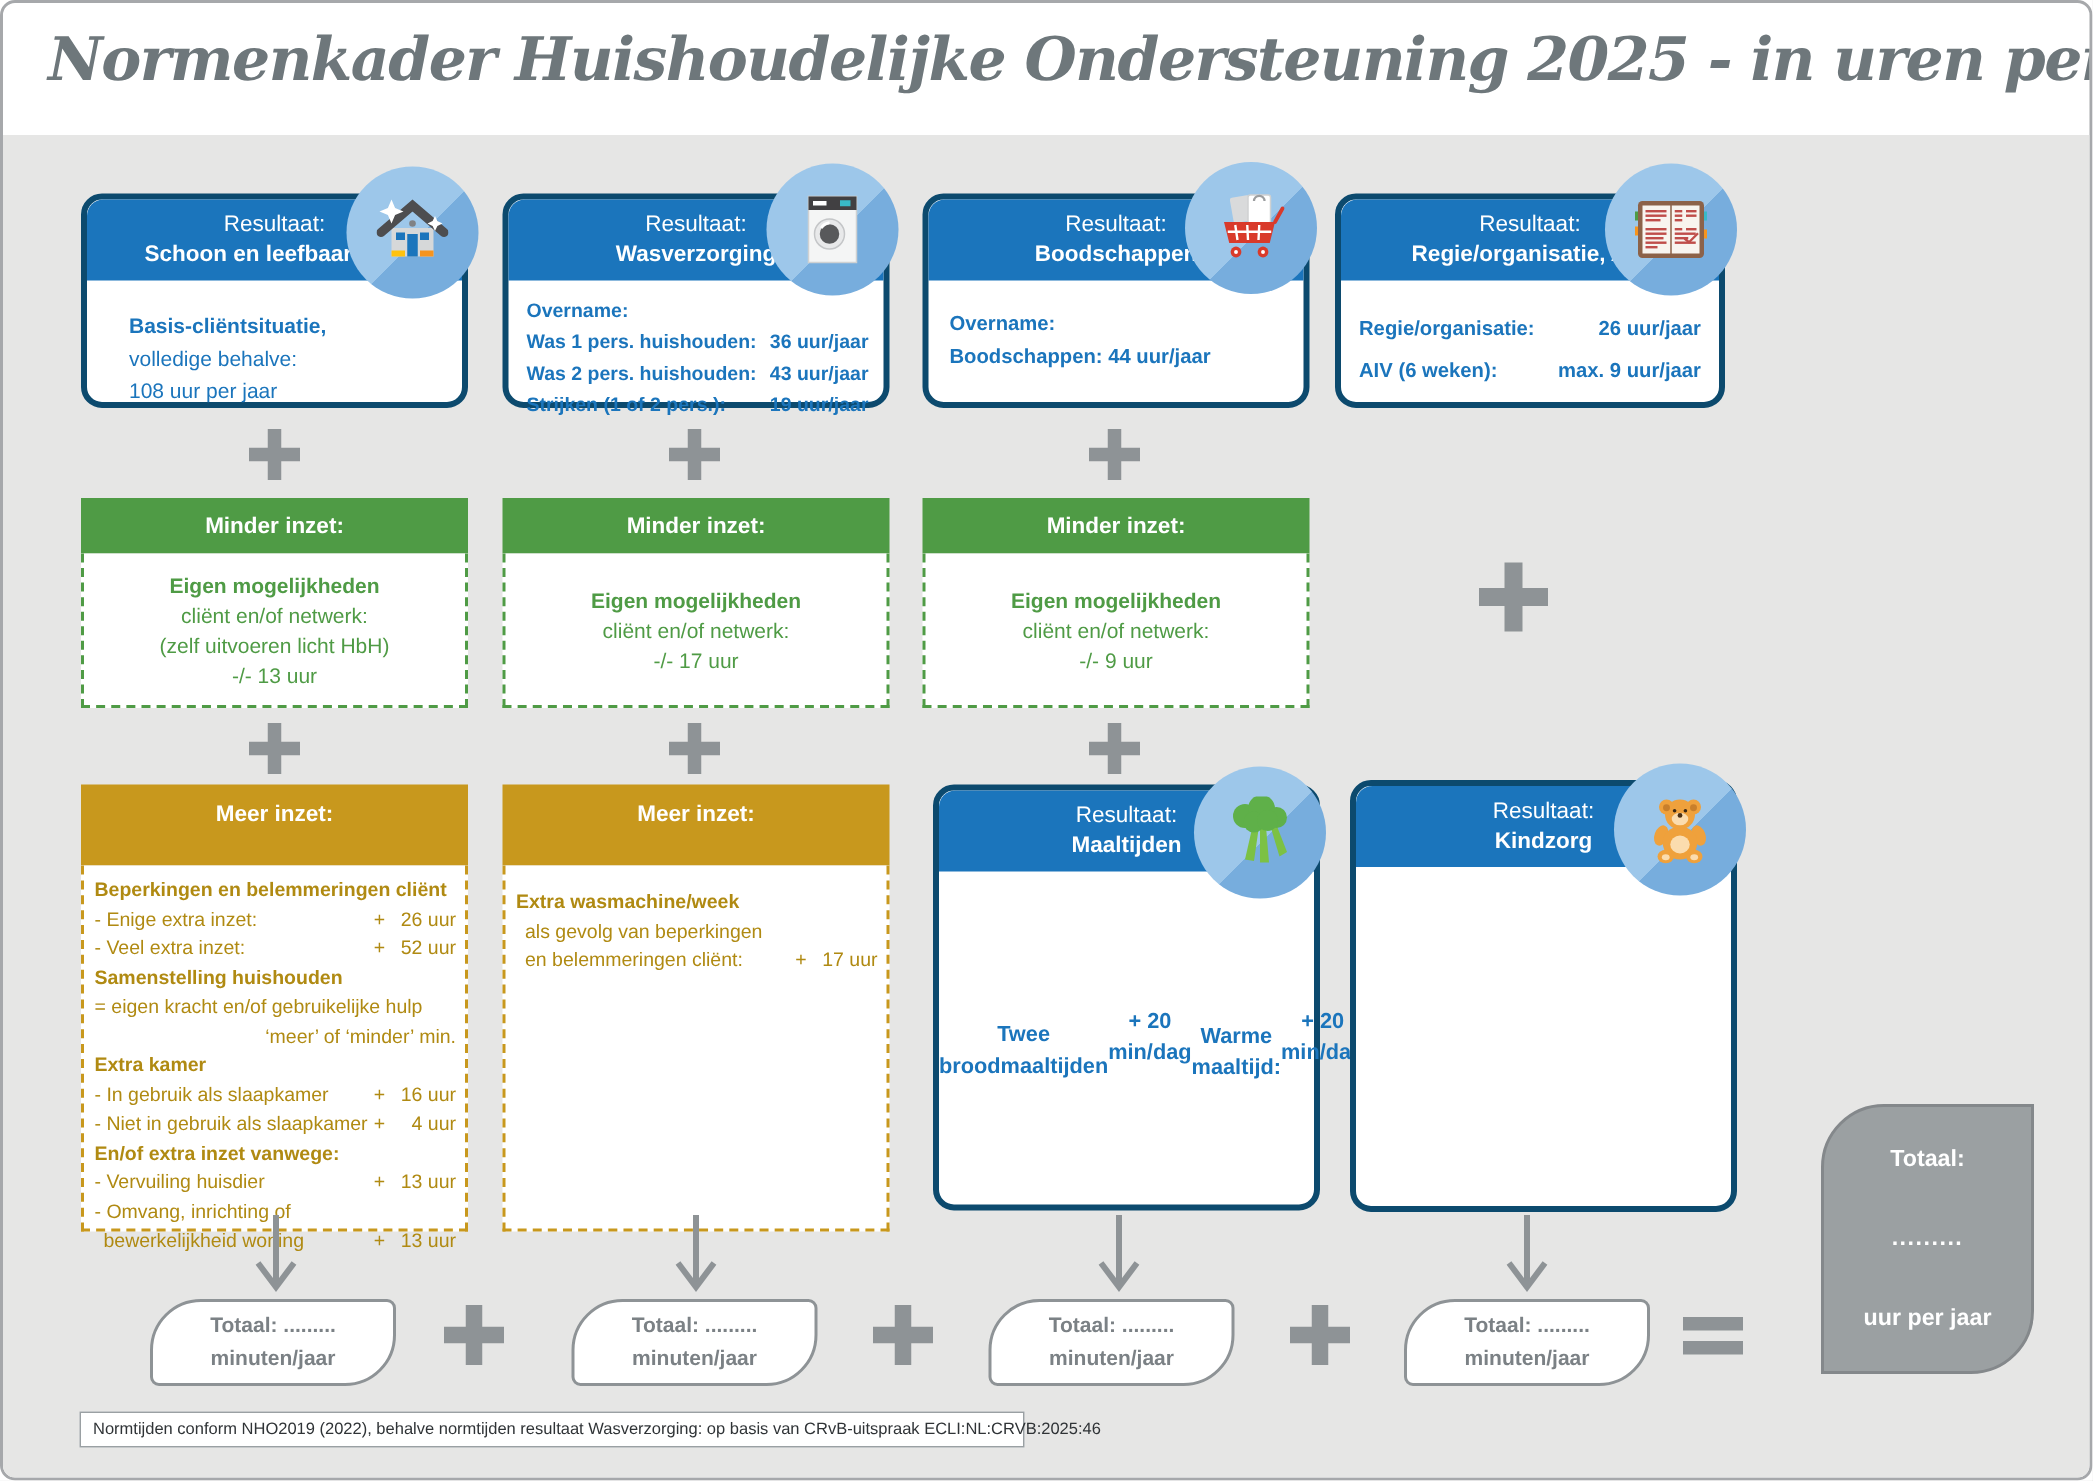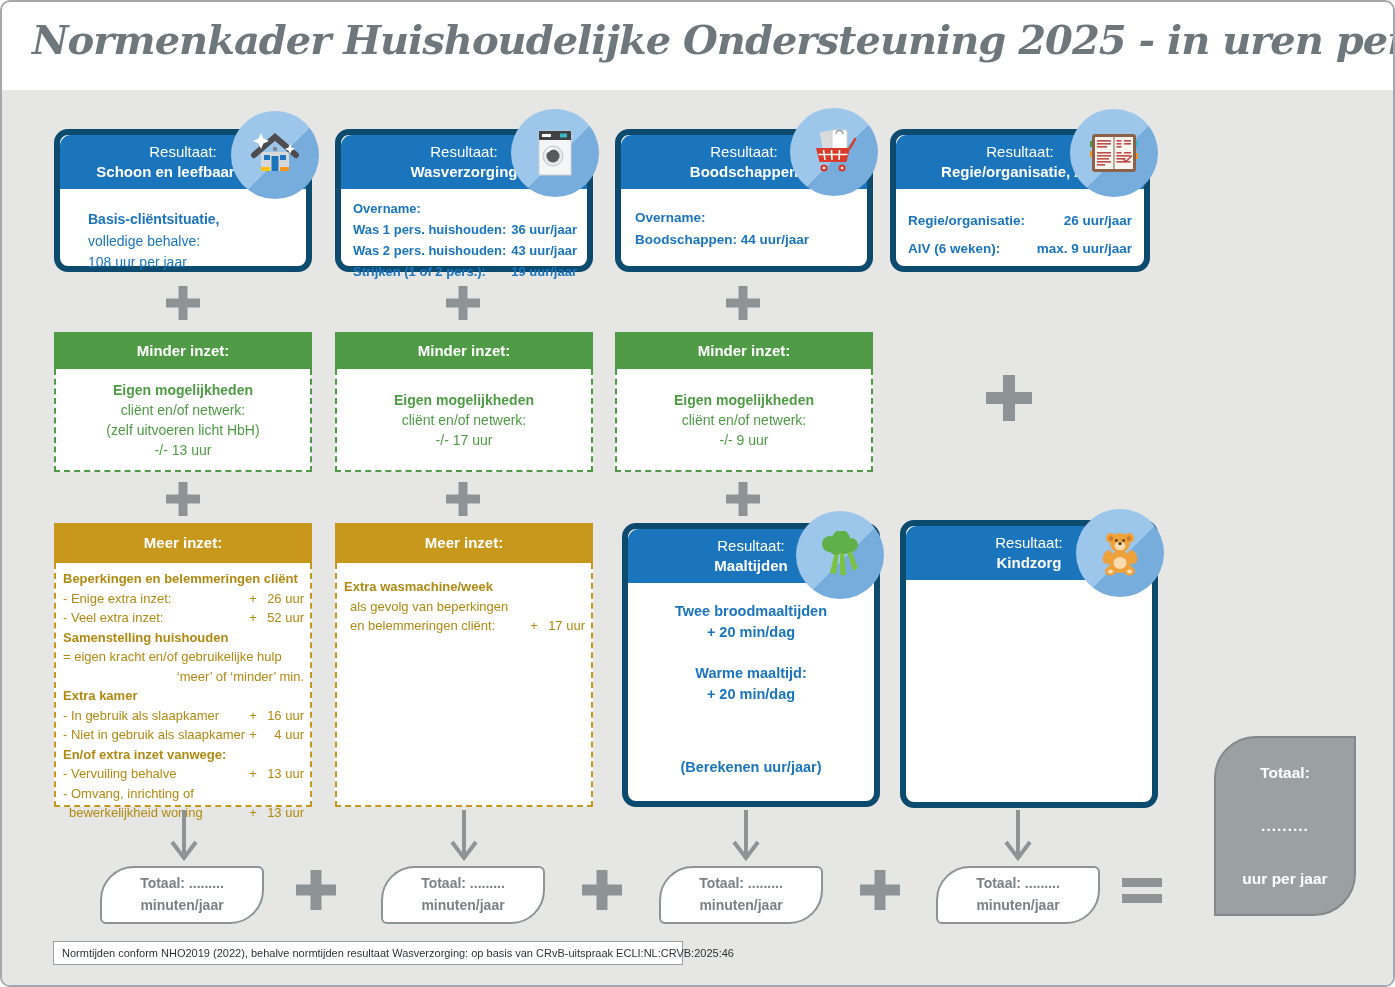--- a/index.html
+++ b/index.html
@@ -3,21 +3,21 @@
 <meta charset="utf-8">
 <style>
   html,body{margin:0;padding:0;background:#fff;}
   .page{position:relative;width:1395px;height:987px;background:#fff;border:2px solid #a6a8ab;
         border-radius:10px;overflow:hidden;box-sizing:border-box;
         font-family:"Liberation Sans",sans-serif;}
   .panel{position:absolute;left:0;right:0;top:88px;bottom:0;background:#e6e6e5;}
   .title{position:absolute;left:30px;top:14px;font-family:"DejaVu Serif",serif;
          font-style:italic;font-weight:bold;font-size:40px;color:#6e777b;letter-spacing:-1px;white-space:nowrap;}
   
-  .rbox{position:absolute;background:#fff;border:6px solid #0c4a6e;border-radius:14px;box-sizing:border-box;}
+  .rbox{position:absolute;background:#fff;border:4px solid #0c4a6e;border-radius:14px;box-sizing:border-box;}
   .rhdr{background:#1b75bc;color:#fff;text-align:center;border-radius:11px 11px 0 0;
         padding:7px 4px 8px;font-size:15px;line-height:1.3;}
   .rhdr .l2{font-weight:bold;}
   .rbody{color:#1b75bc;font-size:14px;}
   .b1body{padding:20px 10px 0 28px;line-height:21.5px;}
   .b1body .bold{font-weight:bold;}
   .rowsbody{padding:9px 10px 0 12px;line-height:21px;font-weight:bold;font-size:13px;}
   .vrow{display:flex;justify-content:space-between;white-space:nowrap;}
   .b3body{padding:18px 14px 0;line-height:22px;font-weight:bold;font-size:13.5px;}
   .b4body{padding:24px 12px 0;font-weight:bold;font-size:13.5px;}
@@ -30,32 +30,32 @@
   .gbox{position:absolute;box-sizing:border-box;}
   .ghdr{background:#4f9b45;color:#fff;font-weight:bold;text-align:center;font-size:15px;
         height:37px;line-height:37px;}
   .gbody{border:2px dashed #4f9b45;border-top:none;background:#fff;height:103px;box-sizing:border-box;
          display:flex;flex-direction:column;align-items:center;justify-content:center;
          color:#4f9b45;font-size:14px;line-height:20px;text-align:center;}
   .gbody .bold{font-weight:bold;}
   
   .ybox{position:absolute;box-sizing:border-box;}
   .yhdr{background:#c8981d;color:#fff;font-weight:bold;text-align:center;font-size:15px;
-        height:40px;line-height:40px;}
+        height:54px;line-height:40px;}
   .ybody{border:2px dashed #c8981d;border-top:none;background:#fff;height:244px;box-sizing:border-box;
          color:#b08a12;font-size:13px;line-height:19.5px;padding:6px 6px 0 7px;}
   .yh{font-weight:bold;}
   .grow{display:flex;white-space:nowrap;justify-content:flex-end;}
   .gl{flex:1;}
   .gp{width:14px;text-align:center;}
   .gv{width:44px;text-align:right;}
   .yright{text-align:right;}
   .indent{padding-left:6px;}
   
-  .mbody{display:flex;flex-direction:column;align-items:center;color:#1b75bc;
+  .mbody{display:flex;align-items:center;color:#1b75bc;
          font-weight:bold;font-size:14.5px;line-height:21px;text-align:center;height:221px;}
   
   .plus{position:absolute;}
   .plus::before{content:"";position:absolute;left:0;top:50%;width:100%;height:var(--b);
                 transform:translateY(-50%);background:#8e9396;}
   .plus::after{content:"";position:absolute;top:0;left:50%;height:100%;width:var(--b);
                transform:translateX(-50%);background:#8e9396;}
   .equals{position:absolute;width:40px;height:25px;}
   .equals::before{content:"";position:absolute;left:0;top:0;width:100%;height:9px;background:#8e9396;}
   .equals::after{content:"";position:absolute;left:0;bottom:0;width:100%;height:9px;background:#8e9396;}
@@ -272,21 +272,21 @@
         <span class="gp">+</span>
         <span class="gv">16 uur</span>
       </div>
       <div class="grow">
         <span class="gl">- Niet in gebruik als slaapkamer</span>
         <span class="gp">+</span>
         <span class="gv">4 uur</span>
       </div>
       <div class="yh">En/of extra inzet vanwege:</div>
       <div class="grow">
-        <span class="gl">- Vervuiling behalve</span>
+        <span class="gl">- Vervuiling huisdier</span>
         <span class="gp">+</span>
         <span class="gv">13 uur</span>
       </div>
       <div>- Omvang, inrichting of</div>
       <div class="grow">
         <span class="gl indent">bewerkelijkheid woning</span>
         <span class="gp">+</span>
         <span class="gv">13 uur</span>
       </div>
     </div>

